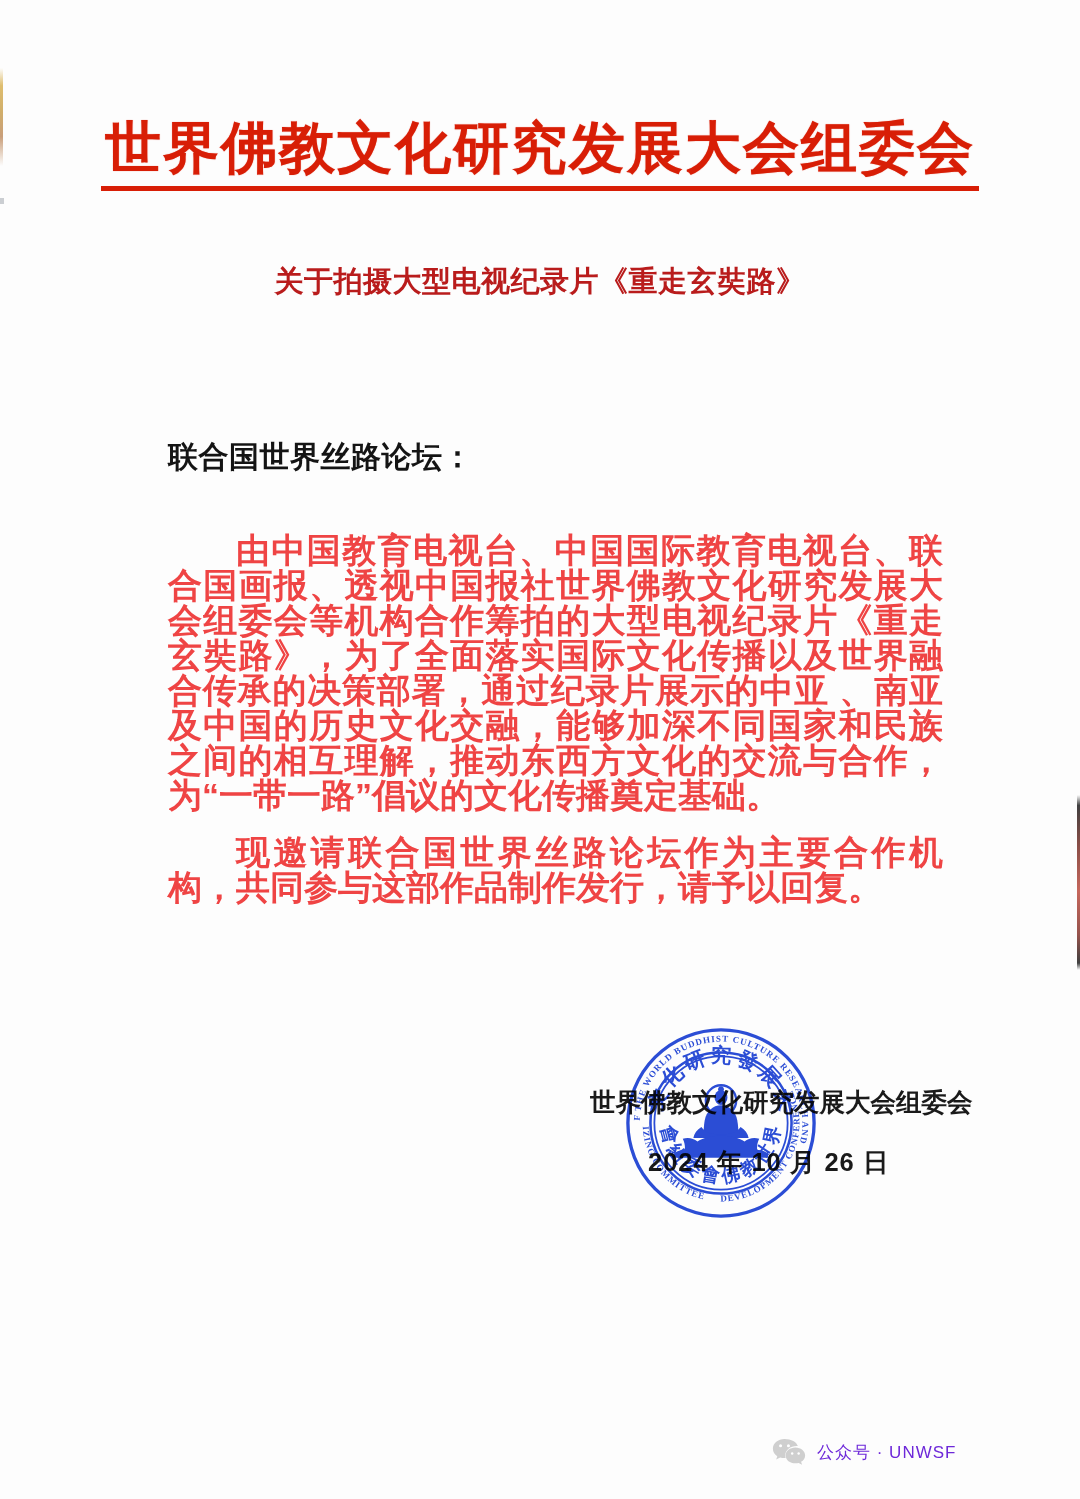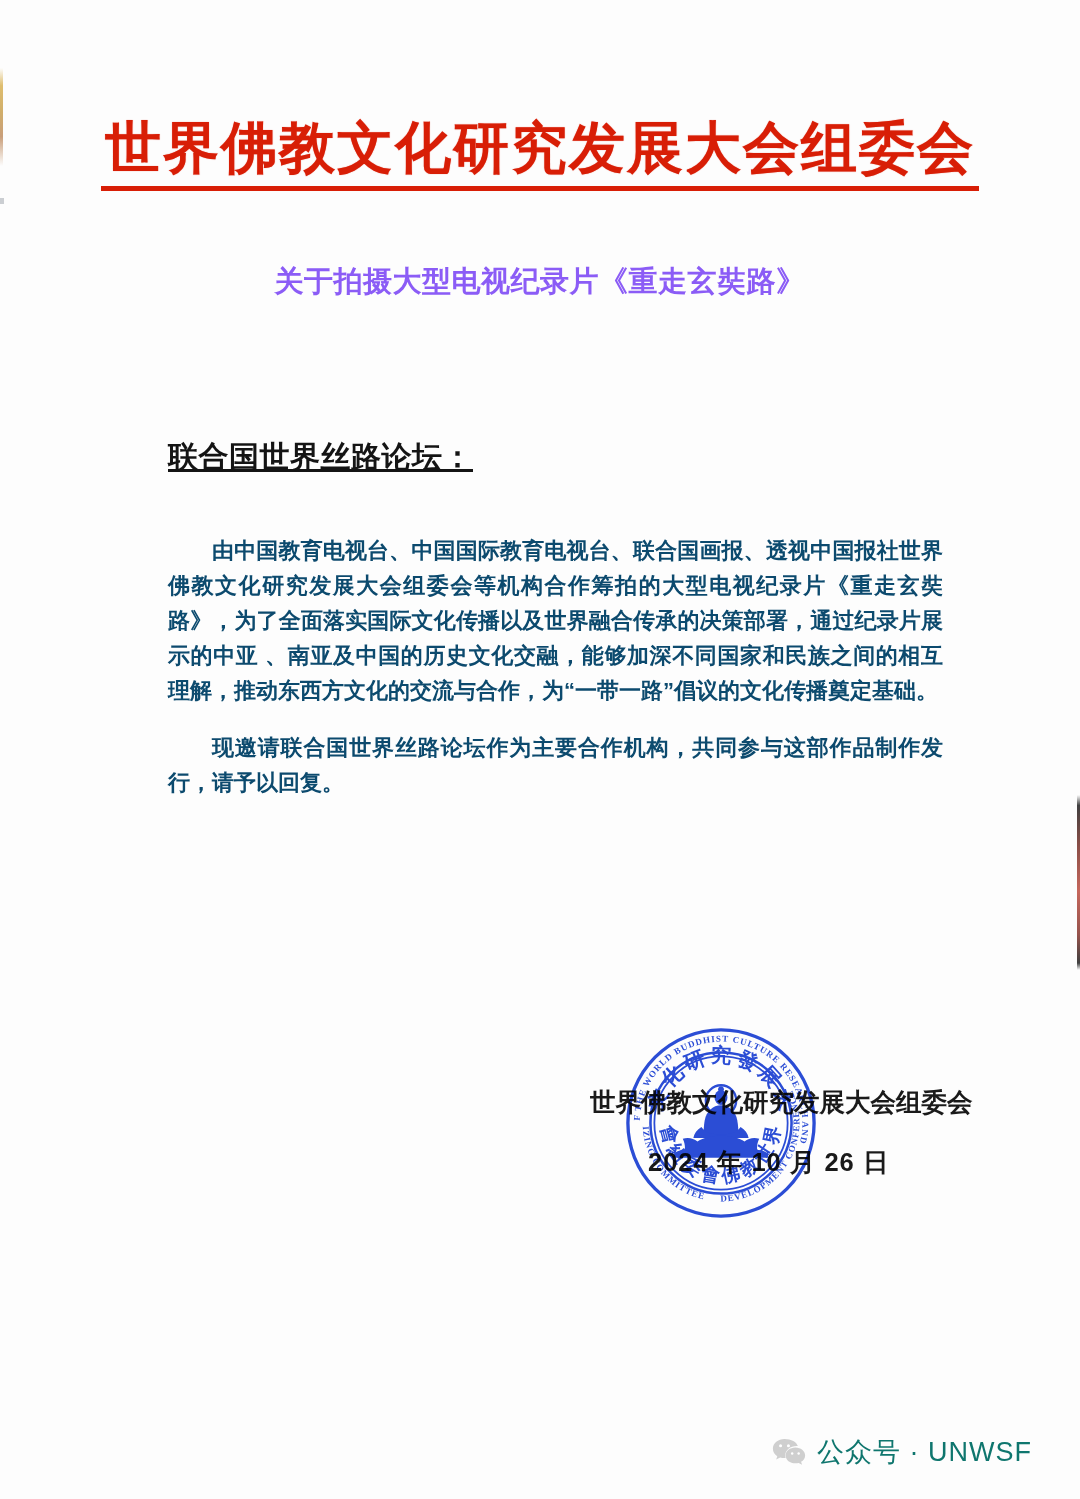--- a/index.html
+++ b/index.html
@@ -88,21 +88,21 @@
   
   .subject {
     position: absolute;
     left: 0;
     right: 0;
     top: 263px;
     text-align: center;
     font-size: 29px;
     line-height: 1.3;
     font-weight: 700;
-    color: #8b5cf6;
+    color: #b91c1c;
     letter-spacing: .5px;
   }
 
   
   .doc-type {
     position: absolute;
     left: 0;
     right: 0;
     top: 378px;
     text-align: center;
@@ -114,35 +114,34 @@
 
   
   .salutation {
     position: absolute;
     left: 168px;
     top: 437px;
     font-size: 30px;
     font-weight: 700;
     letter-spacing: .5px;
     color: #141414;
-    text-decoration: underline;
   }
 
   
   .body-text {
     position: absolute;
     left: 168px;
     top: 533px;
     width: 775px;
   }
   .para {
-    font-size: 22px;
+    font-size: 34px;
     line-height: 35px;
     font-weight: 600;
-    color: #0c4a6e;
+    color: #ef4444;
     text-align: justify;
     text-justify: inter-ideograph;
     text-indent: 2em;
     margin: 0 0 22px 0;
     letter-spacing: 0px;
   }
   .para:last-child { margin-bottom: 0; }
 
   .closing {
     position: absolute;
@@ -200,22 +199,22 @@
   .wechat-mark {
     position: absolute;
     left: 772px;
     top: 1437px;
     display: flex;
     align-items: center;
     gap: 11px;
   }
   .wechat-icon { width: 34px; height: 30px; display: block; flex: none; }
   .wechat-label {
-    font-size: 27px;
-    color: #0f766e;
+    font-size: 17px;
+    color: #6d28d9;
     letter-spacing: 1px;
     line-height: 1;
     white-space: nowrap;
   }
 </style>
 </head>
 <body>
 
 <div class="page">
 

